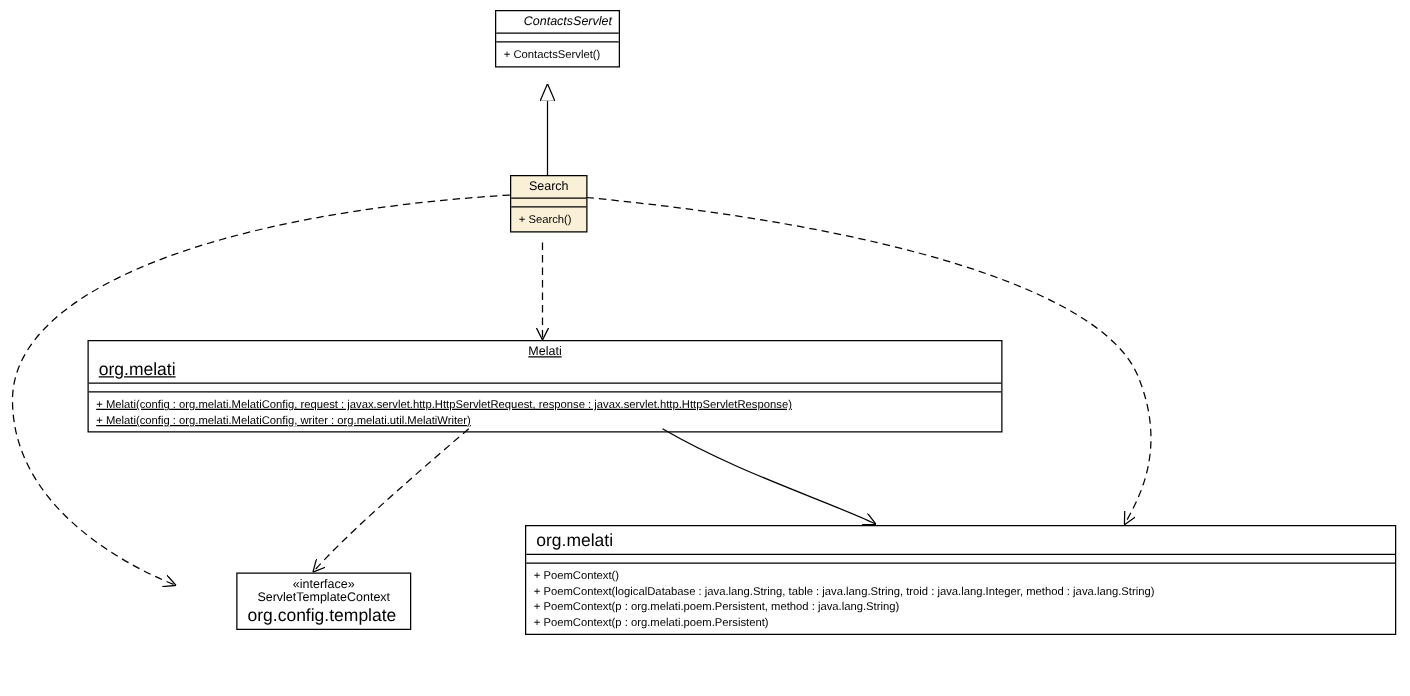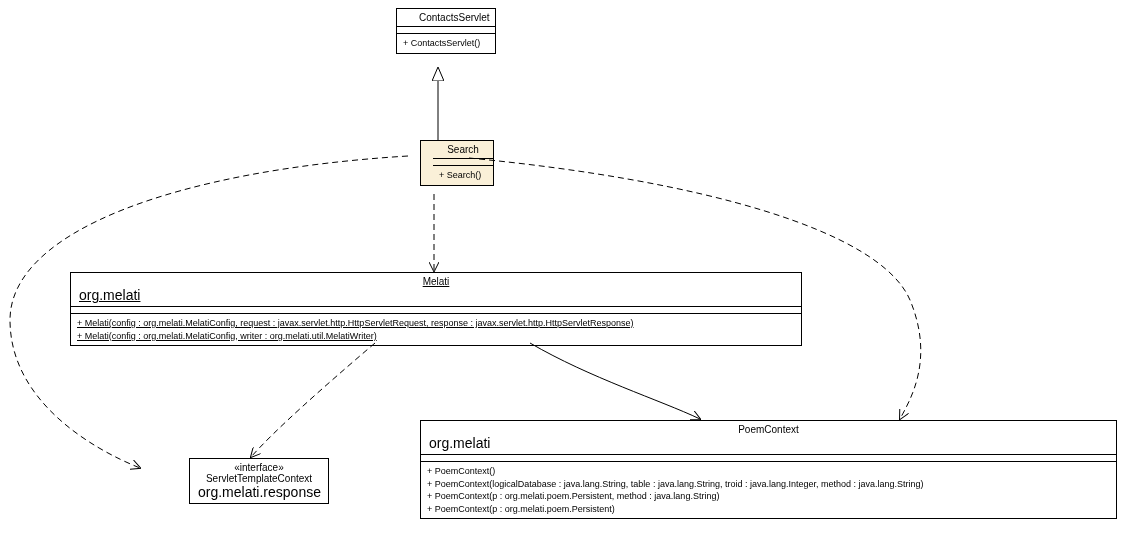--- a/index.html
+++ b/index.html
@@ -28,20 +28,21 @@
       border-bottom: 1px solid #000;
     }
     .uml-subtitle {
       text-align: left;
       font-size: 14px;
     }
     .uml-name {
       font-size: 10px;
     }
     .uml-italic {
+      font-style: italic;
       margin-left: 14px;
     }
     .uml-empty {
       min-height: 6px;
       border-bottom: 1px solid #000;
     }
     .uml-methods {
       padding: 3px 6px;
       font-size: 9px;
       line-height: 1.4;
@@ -60,21 +61,21 @@
 <div class="uml-class" style="left:396px; top:8px; width:98px;">
   <div class="uml-title">
     <span class="uml-name uml-italic">ContactsServlet</span>
   </div>
   <div class="uml-empty"></div>
   <div class="uml-methods">
     <div>+ ContactsServlet()</div>
   </div>
 </div>
 
-<div class="uml-class highlighted" style="left:420px; top:140px; width:60px;padding-left:12px;">
+<div class="uml-class highlighted" style="left:408px; top:140px; width:60px;">
   <div class="uml-title">
     <span class="uml-name">Search</span>
   </div>
   <div class="uml-empty"></div>
   <div class="uml-methods">
     <div>+ Search()</div>
   </div>
 </div>
 
 <div class="uml-class" style="left:70px; top:272px; width:730px;text-decoration:underline;">
@@ -86,27 +87,26 @@
   <div class="uml-methods">
     <div>+ Melati(config : org.melati.MelatiConfig, request : javax.servlet.http.HttpServletRequest, response : javax.servlet.http.HttpServletResponse)</div>
     <div>+ Melati(config : org.melati.MelatiConfig, writer : org.melati.util.MelatiWriter)</div>
   </div>
 </div>
 
 <div class="uml-class" style="left:141px; top:458px; width:138px;margin-left:48px;">
   <div class="uml-title" style="border-bottom:none;">
     <div>«interface»</div>
     <div class="uml-name">ServletTemplateContext</div>
-    <div class="uml-subtitle">org.melati.response</div>
+    <div class="uml-subtitle">org.config.template</div>
   </div>
 </div>
 
 <div class="uml-class" style="left:420px; top:420px; width:695px;">
   <div class="uml-title">
-    <div class="uml-name">PoemContext</div>
     <div class="uml-subtitle">org.melati</div>
   </div>
   <div class="uml-empty"></div>
   <div class="uml-methods">
     <div>+ PoemContext()</div>
     <div>+ PoemContext(logicalDatabase : java.lang.String, table : java.lang.String, troid : java.lang.Integer, method : java.lang.String)</div>
     <div>+ PoemContext(p : org.melati.poem.Persistent, method : java.lang.String)</div>
     <div>+ PoemContext(p : org.melati.poem.Persistent)</div>
   </div>
 </div>

